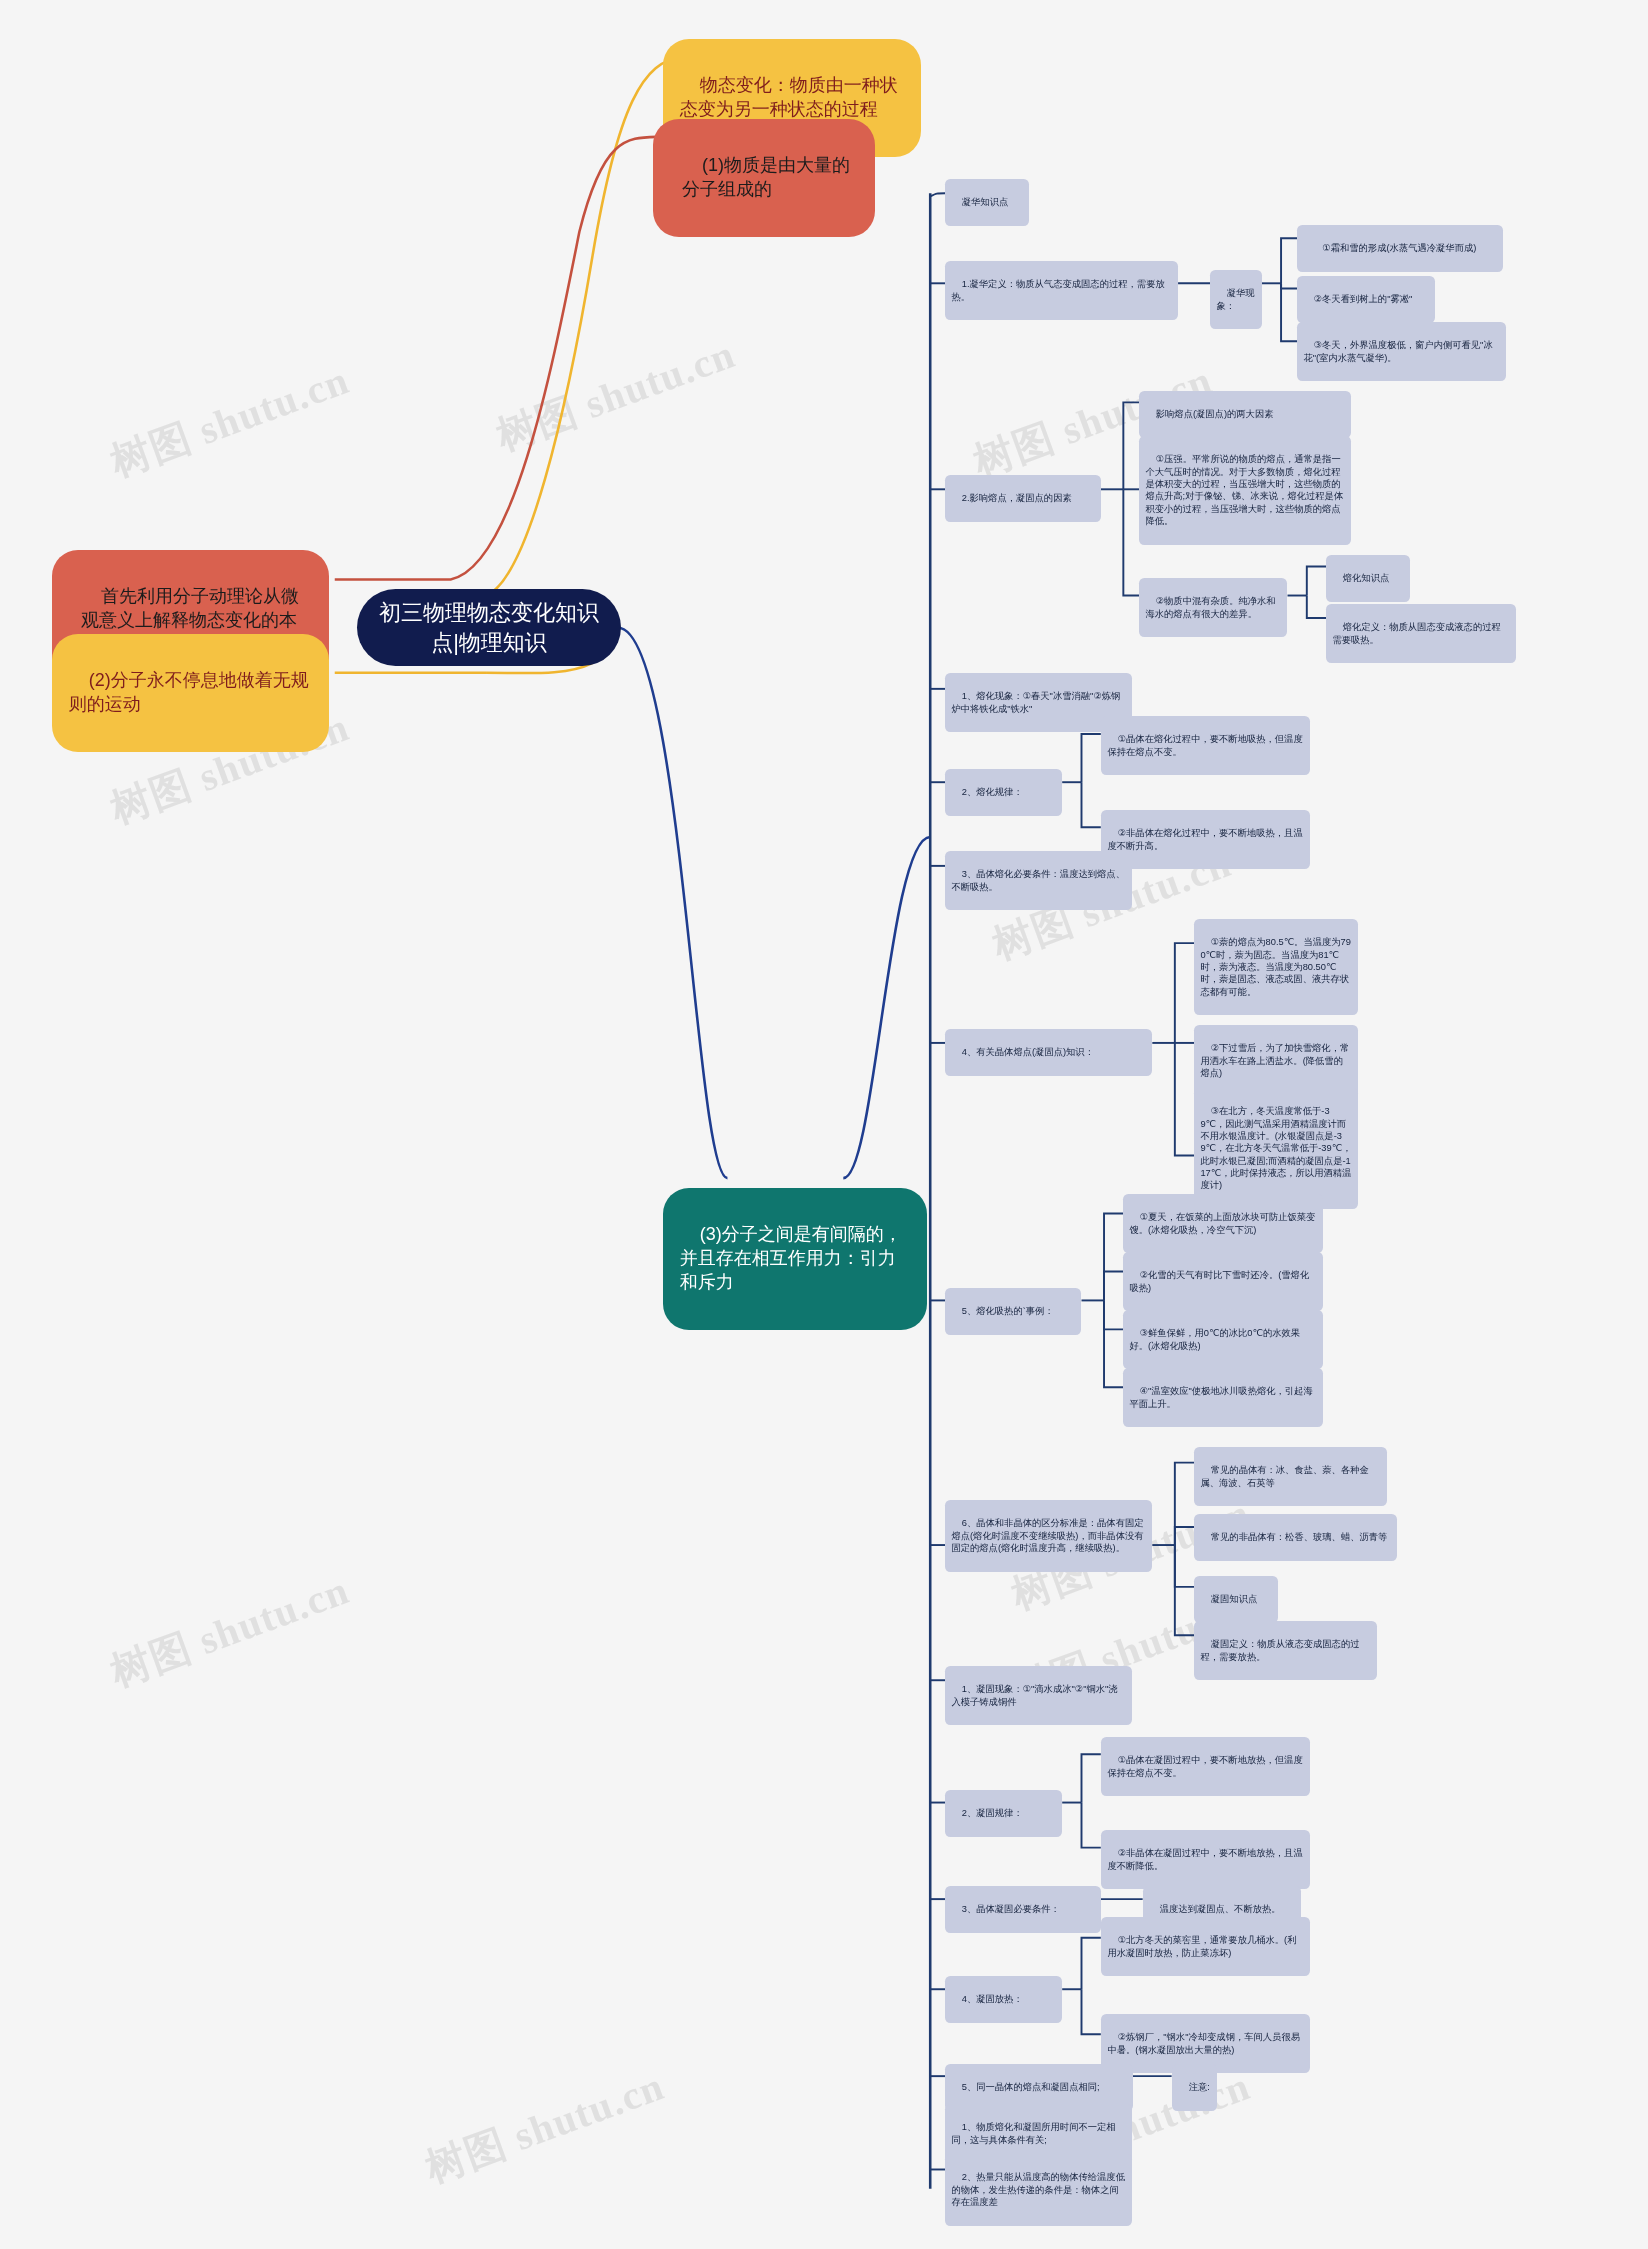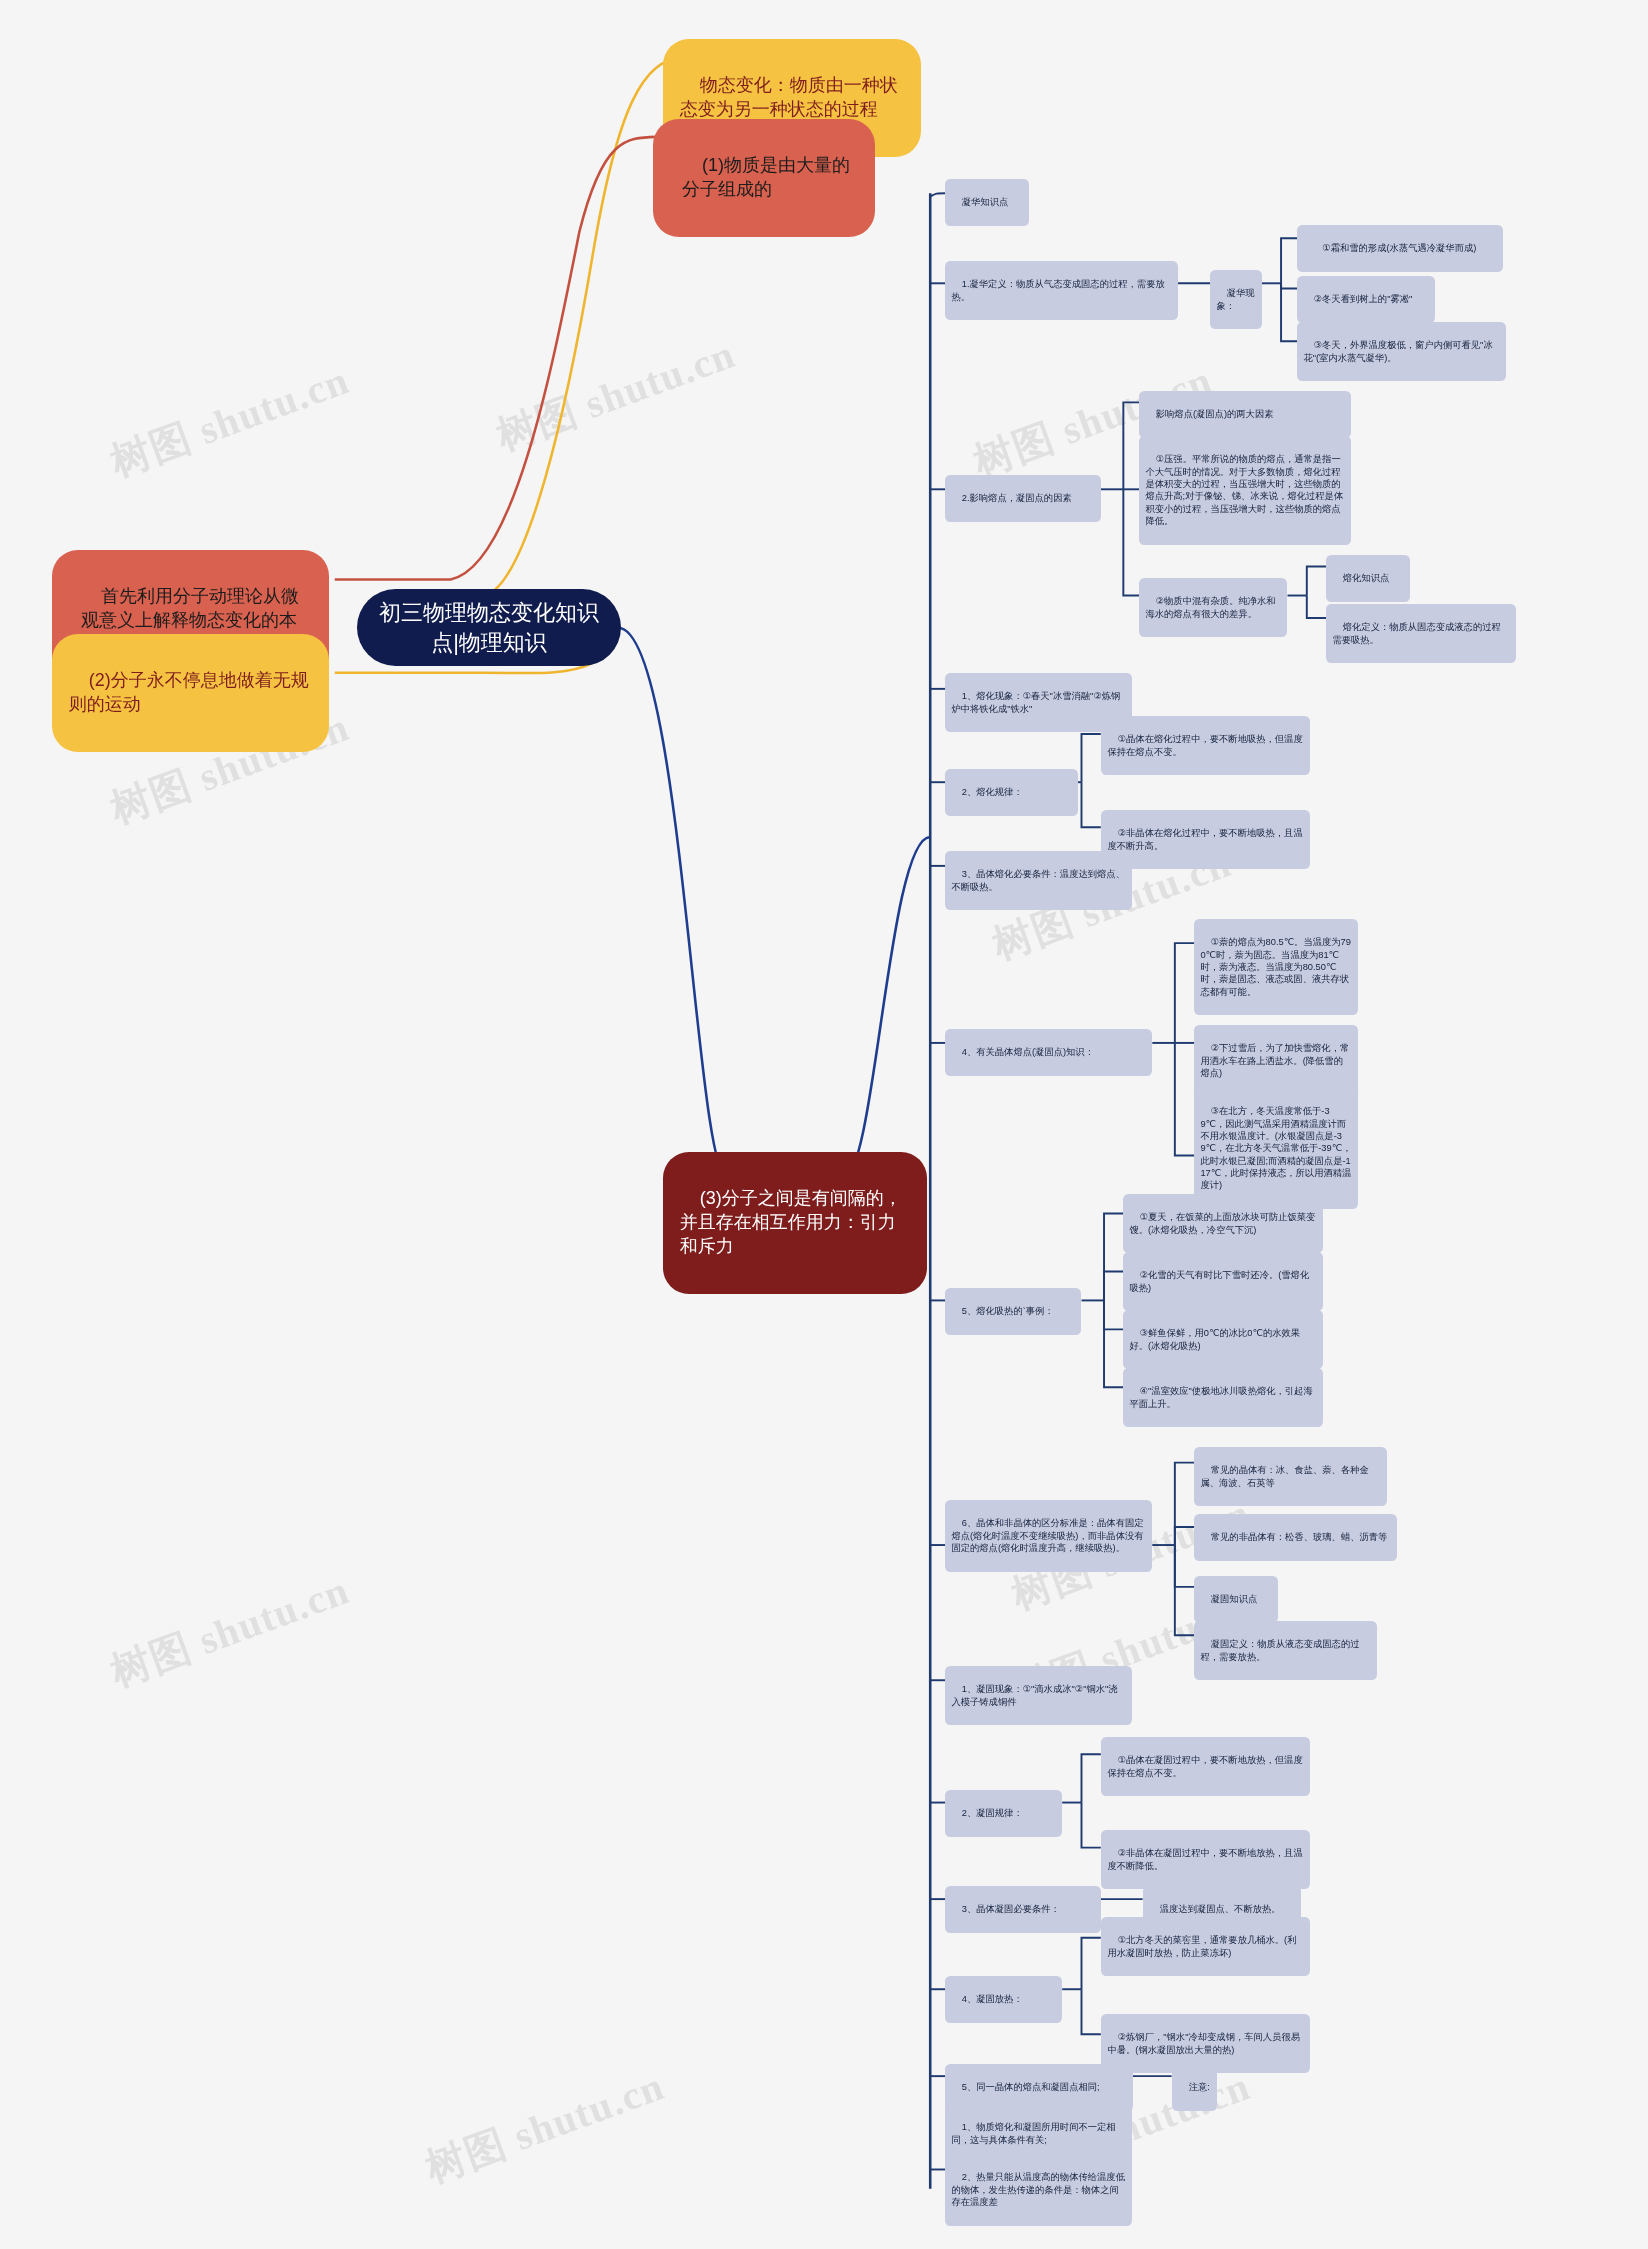--- a/index.html
+++ b/index.html
@@ -35,21 +35,21 @@
     padding:14px 19.3px;
     display:flex;align-items:center;justify-content:center;
   }
 
   
   .branch{
     font-size:18px;padding:11.6px 16.7px;border-radius:26px;color:#7f1d1d;
   }
   .branch.orange{background:#f5c242;}
   .branch.red{background:#d9614f;color:#1c1c1c;padding-left:29px;}
-  .branch.navy{background:#7f1d1d;color:#ffffff;}
+  .branch.navy{background:#0f766e;color:#ffffff;margin-top:36px;}
 
   
   .leaf{
     background:#c7cce0;color:#14213d;
     font-size:9.3px;padding:5.2px 6.4px;border-radius:5.2px;
   }
 </style>
 </head>
 <body>
 
@@ -214,21 +214,21 @@
   </div>
 
   <div class="node leaf" style="left:1326px;top:604px;width:190px;">
     <span>熔化定义：物质从固态变成液态的过程需要吸热。</span>
   </div>
 
   <div class="node leaf" style="left:945px;top:673px;width:187px;">
     <span>1、熔化现象：①春天"冰雪消融"②炼钢炉中将铁化成"铁水"</span>
   </div>
 
-  <div class="node leaf" style="left:945px;top:769px;width:133px;">
+  <div class="node leaf" style="left:945px;top:769px;width:117px;">
     <span>2、熔化规律：</span>
   </div>
 
   <div class="node leaf" style="left:1101px;top:716px;width:209px;">
     <span>①晶体在熔化过程中，要不断地吸热，但温度保持在熔点不变。</span>
   </div>
   <div class="node leaf" style="left:1101px;top:810px;width:209px;">
     <span>②非晶体在熔化过程中，要不断地吸热，且温度不断升高。</span>
   </div>
 

